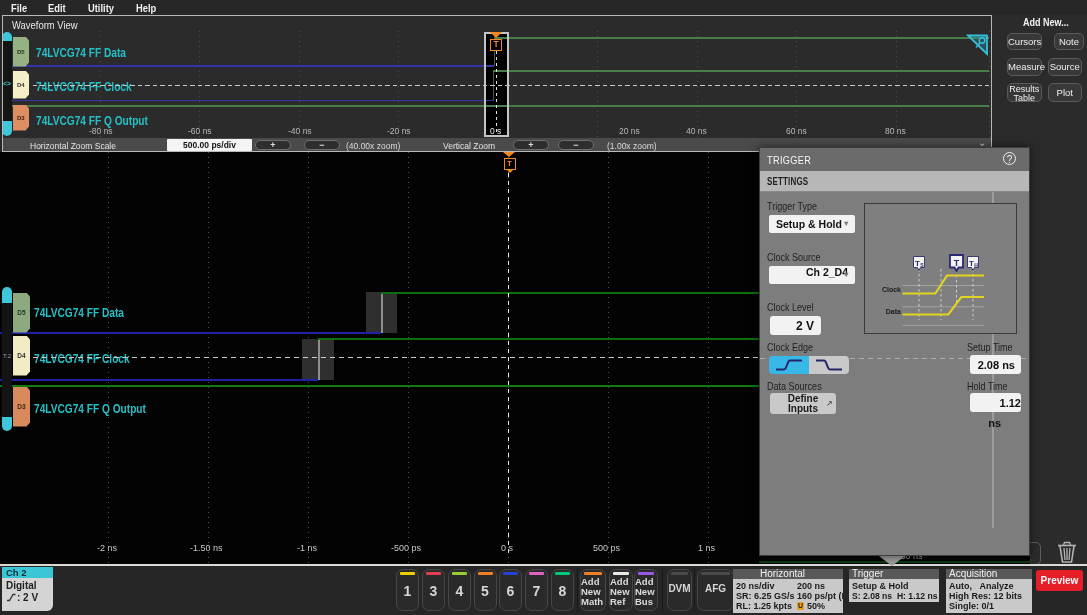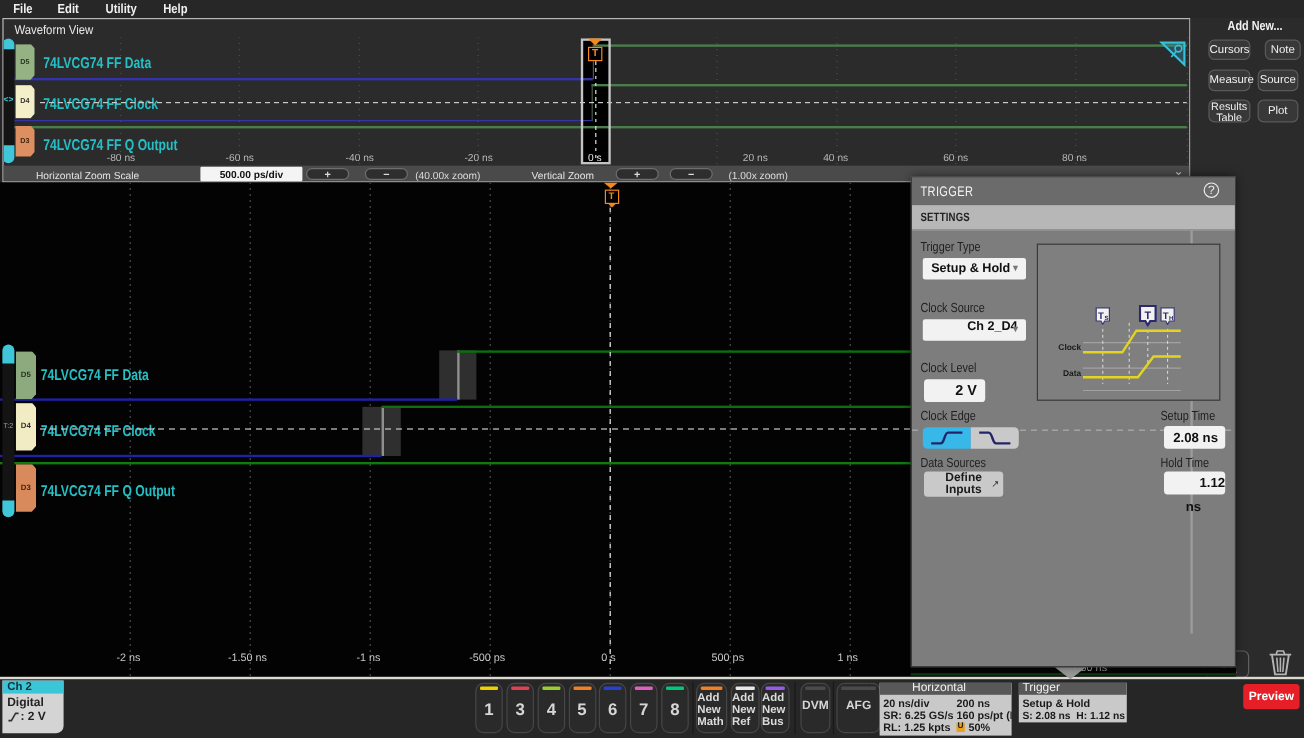--- a/index.html
+++ b/index.html
@@ -344,15 +344,22 @@
     <span class="lbl badrow" style="left:74px;top:32px;">50%</span>
   </div>
 
   <div class="abs" style="left:849px;top:3px;width:90px;height:33.5px;background:#c9c9c9;overflow:hidden;">
     <div class="abs" style="left:0;top:0;width:90px;height:10.5px;background:#585858;"></div>
     <span class="lbl" style="left:3px;top:-1px;font-size:10px;color:#f2f2f2;">Trigger</span>
     <span class="lbl badrow" style="left:3px;top:12px;">Setup &amp; Hold</span>
     <span class="lbl badrow" style="left:3px;top:22px;font-size:8.6px;">S: 2.08 ns&nbsp; H: 1.12 ns</span>
   </div>
 
+  <div class="abs" style="left:946px;top:3px;width:86px;height:44.5px;background:#c9c9c9;">
+    <div class="abs" style="left:0;top:0;width:86px;height:10.5px;background:#585858;"></div>
+    <span class="lbl" style="left:3px;top:-1px;font-size:10px;color:#f2f2f2;">Acquisition</span>
+    <span class="lbl badrow" style="left:3px;top:12px;">Auto,&nbsp;&nbsp;&nbsp;Analyze</span>
+    <span class="lbl badrow" style="left:3px;top:22px;">High Res: 12 bits</span>
+    <span class="lbl badrow" style="left:3px;top:32px;">Single: 0/1</span>
+  </div>
 
   <div class="abs" style="left:1036px;top:4px;width:47px;height:21px;background:#e61e28;border-radius:3px;color:#fff;font-size:10px;font-weight:bold;text-align:center;line-height:21px;">Preview</div>
 </div>
 
 </body></html>

